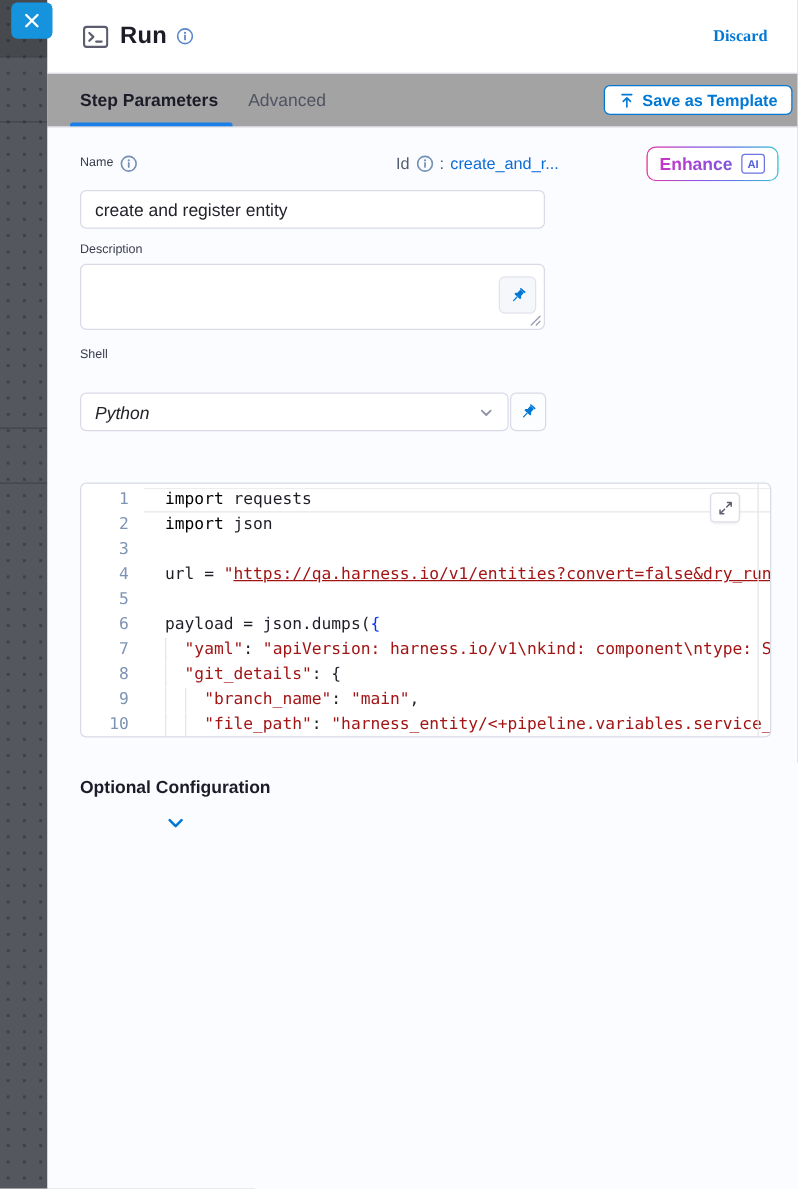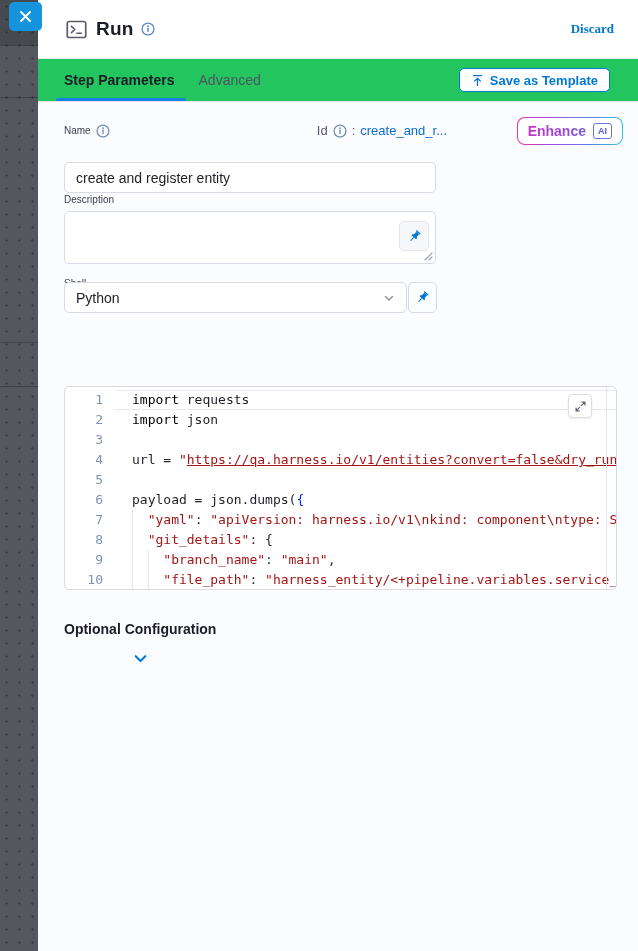--- a/index.html
+++ b/index.html
@@ -31,21 +31,21 @@
   .drawer-title { font-size:19px; font-weight:700; color:#1c1c28; letter-spacing:.2px; }
   .info-icon { width:14px; height:14px; margin-left:7px; flex:0 0 auto; }
   .hdr-spacer { flex:1; }
   .btn-outline-primary {
     height:26px; padding:0 13px; display:inline-flex; align-items:center; gap:6px;
     border:1px solid #0278d5; border-radius:5px; background:#fff;
     color:#0278d5; font-size:13px; font-weight:700; cursor:pointer; font-family:inherit;
   }
   .btn-link { border:none; background:none; color:#0278d5; font-size:13px; font-weight:700; margin-left:19px; cursor:pointer; font-family:Liberation Serif, serif; }
 
-  .tabs-row { position:absolute; left:0; top:59px; right:0; height:43px; display:flex; align-items:center; padding:0 28px 0 26px; border-bottom:1px solid #e3e4ee; background:#22c55e; }
+  .tabs-row { position:absolute; left:0; top:59px; right:0; height:43px; display:flex; align-items:center; padding:0 4px 0 26px; border-bottom:1px solid #e3e4ee; background:#a3a3a3; }
   .tab { font-size:14px; cursor:pointer; }
   .tab.active { font-weight:700; color:#1c1c28; }
   .tab.inactive { color:#4f5362; margin-left:24px; font-weight:400; }
   .tab-underline { position:absolute; left:18px; bottom:0; width:130px; height:3px; background:#1b7fe8; border-radius:2px 2px 0 0; }
   .tabs-spacer { flex:1; }
   .btn-template { height:24px; padding:0 11px; display:inline-flex; align-items:center; gap:6px; border:1px solid #0278d5; border-radius:5px; background:#fff; color:#0278d5; font-size:13px; font-weight:700; cursor:pointer; font-family:inherit; }
 
   
   .body { position:absolute; left:0; top:102px; right:0; bottom:0; background:#fafcff; }
 
@@ -60,33 +60,33 @@
     display:inline-flex; align-items:center; gap:7px; cursor:pointer;
     border:1.5px solid transparent; border-radius:8px;
     background: linear-gradient(#fff,#fff) padding-box,
                 linear-gradient(90deg,#e6369f,#9a50e0,#5f7ce8,#35c4d7) border-box;
   }
   .enhance-label { font-size:14px; font-weight:700;
     background:linear-gradient(90deg,#c835c9,#7a55dd); -webkit-background-clip:text; background-clip:text; color:transparent; }
   .ai-badge { width:19px; height:16px; border:1px solid #6b74e2; border-radius:3px; color:#5560dd; font-size:9px; font-weight:700; display:flex; align-items:center; justify-content:center; }
 
   .text-input {
-    position:absolute; left:26px; top:60px; width:372px; height:31px;
+    position:absolute; left:26px; top:50px; width:372px; height:31px;
     border:1px solid #d9dae6; border-radius:5px; background:#fff; padding:0 11px;
     font-size:14px; color:#22222a; font-family:inherit; outline:none;
   }
 
   .desc-label { position:absolute; left:26px; top:92px; }
   .desc-box { position:absolute; left:26px; top:109px; width:372px; height:53px; background:#fff; border:1px solid #d9dae6; border-radius:5px; }
   .mini-btn { width:30px; height:30px; display:flex; align-items:center; justify-content:center; background:#f6f7fb; border:1px solid #e2e3ee; border-radius:5px; cursor:pointer; }
   .desc-pin { position:absolute; top:9px; right:6px; }
   .resize-handle { position:absolute; right:2px; bottom:2px; }
 
   .shell-label { position:absolute; left:26px; top:176px; }
-  .select-row { position:absolute; left:26px; top:180px; display:flex; align-items:center; }
+  .select-row { position:absolute; left:26px; top:212px; display:flex; align-items:center;font-style:italic; }
   .select-box { width:343px; height:31px; background:#fff; border:1px solid #d9dae6; border-radius:5px; display:flex; align-items:center; justify-content:space-between; padding:0 10px 0 11px; cursor:pointer; }
   .select-value { font-size:14px; color:#22222a; }
   .select-pin { margin-left:1px; width:29px; height:31px; background:#fcfdff; border:1px solid #d9dae6; border-radius:5px; display:flex; align-items:center; justify-content:center; cursor:pointer; }
 
   .command-row { position:absolute; left:26px; top:250px; display:flex; align-items:center; }
   .command-label { font-weight:700; color:#33343f; }
   .fx-btn { margin-left:19px; width:30px; height:29px; background:#f4f4f9; border:1px solid #dcdde8; border-radius:5px; display:flex; align-items:center; justify-content:center; cursor:pointer; color:#ff7b26; font-size:13px; }
   .fx-btn i { font-family:"Liberation Serif", serif; font-style:italic; font-weight:700; }
   .fx-btn sub { font-size:8px; margin-left:1px; }
 

